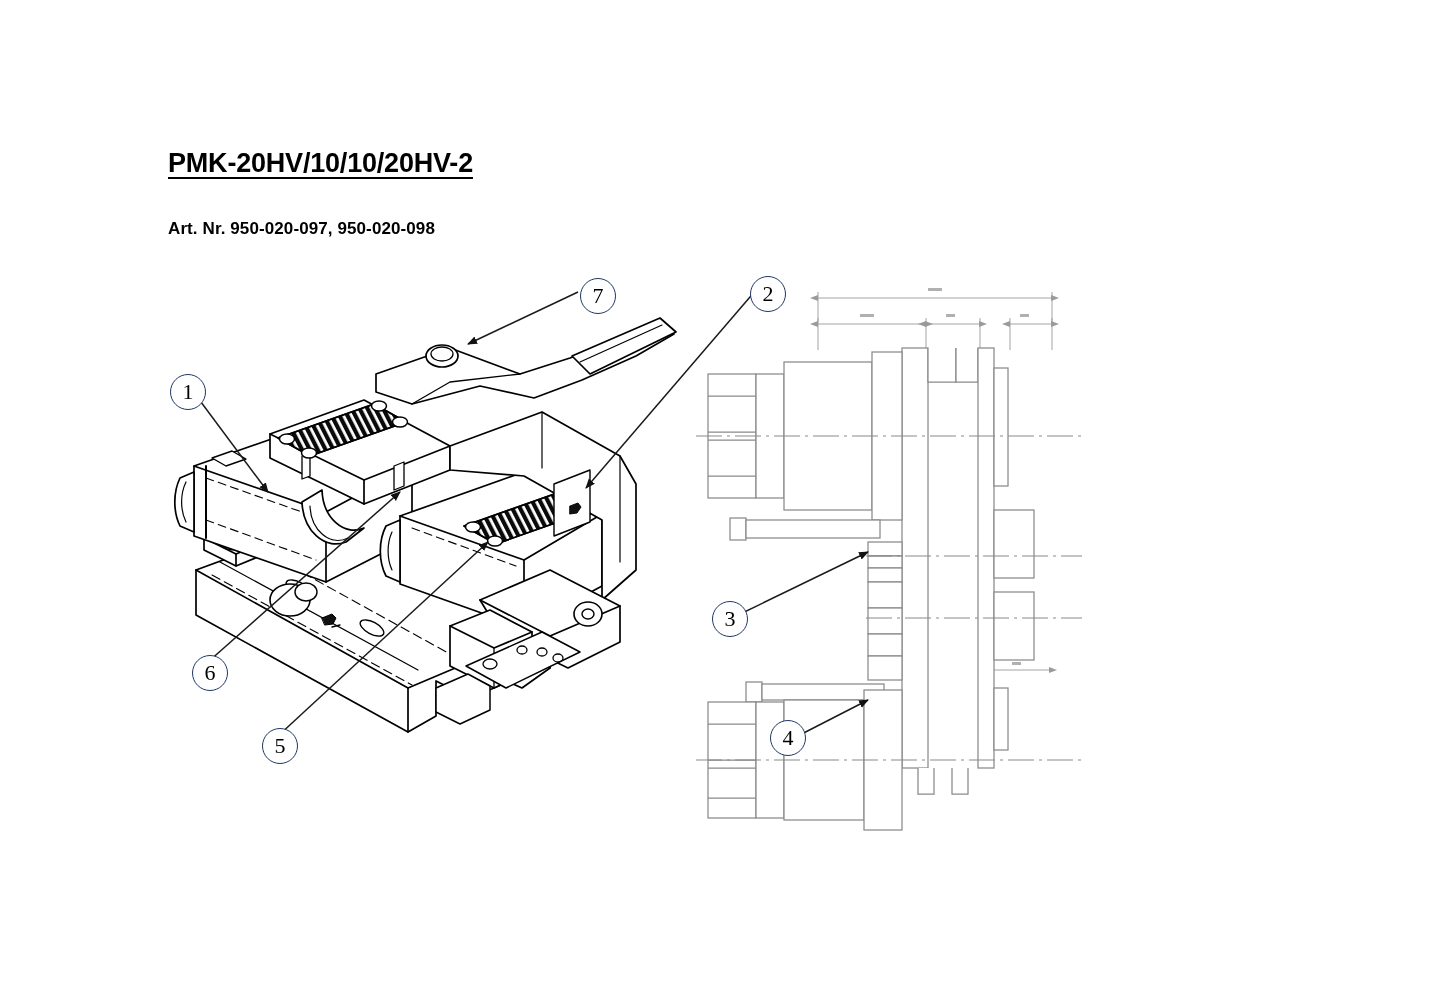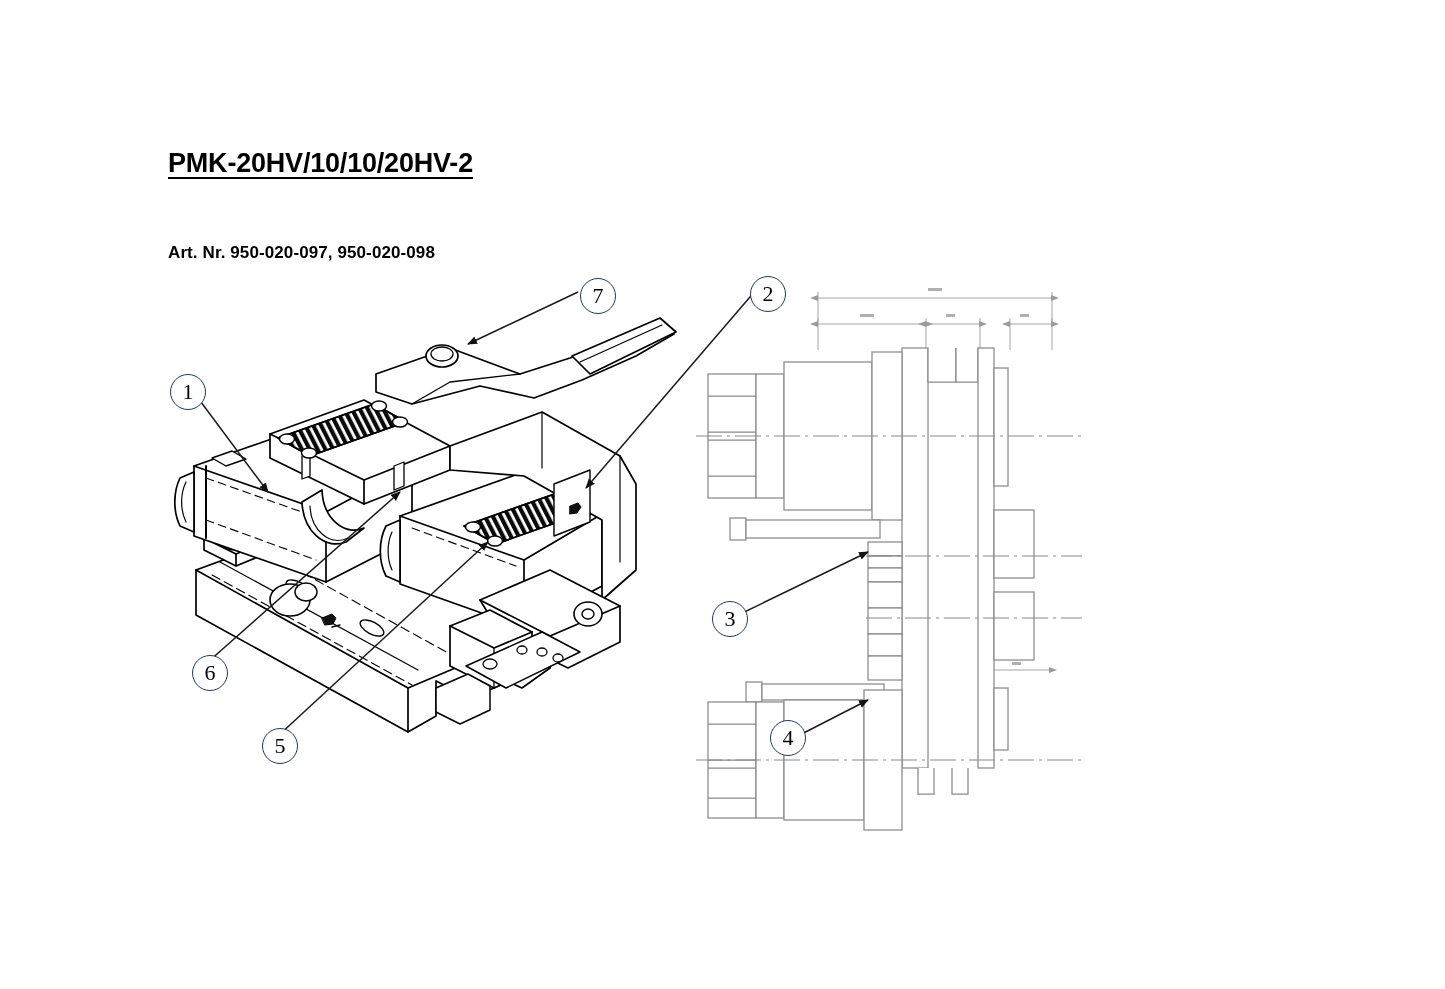--- a/index.html
+++ b/index.html
@@ -36,21 +36,20 @@
   }
   #doc-subtitle {
     position: absolute;
     left: 168px;
     top: 219px;
     font-size: 17px;
     font-weight: bold;
     letter-spacing: 0.1px;
     color: #000;
     white-space: nowrap;
-    margin-top: 24px;
   }
 
   
   .figure {
     position: absolute;
   }
   #figure-isometric {
     left: 150px;
     top: 270px;
     width: 560px;

